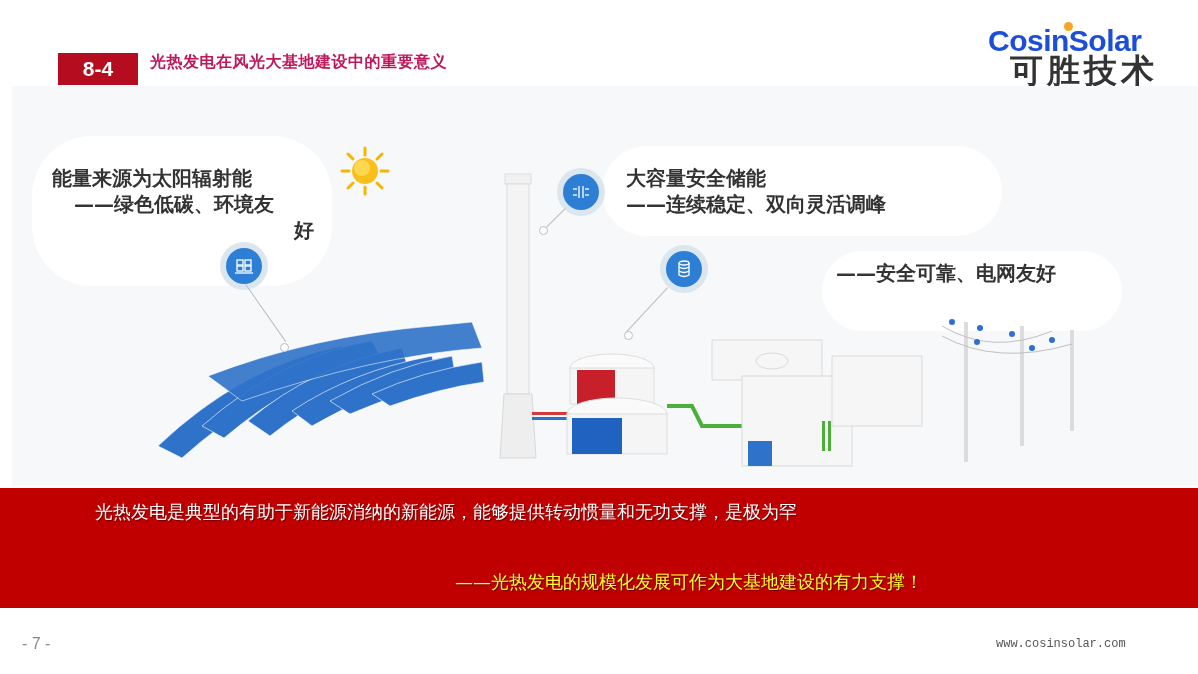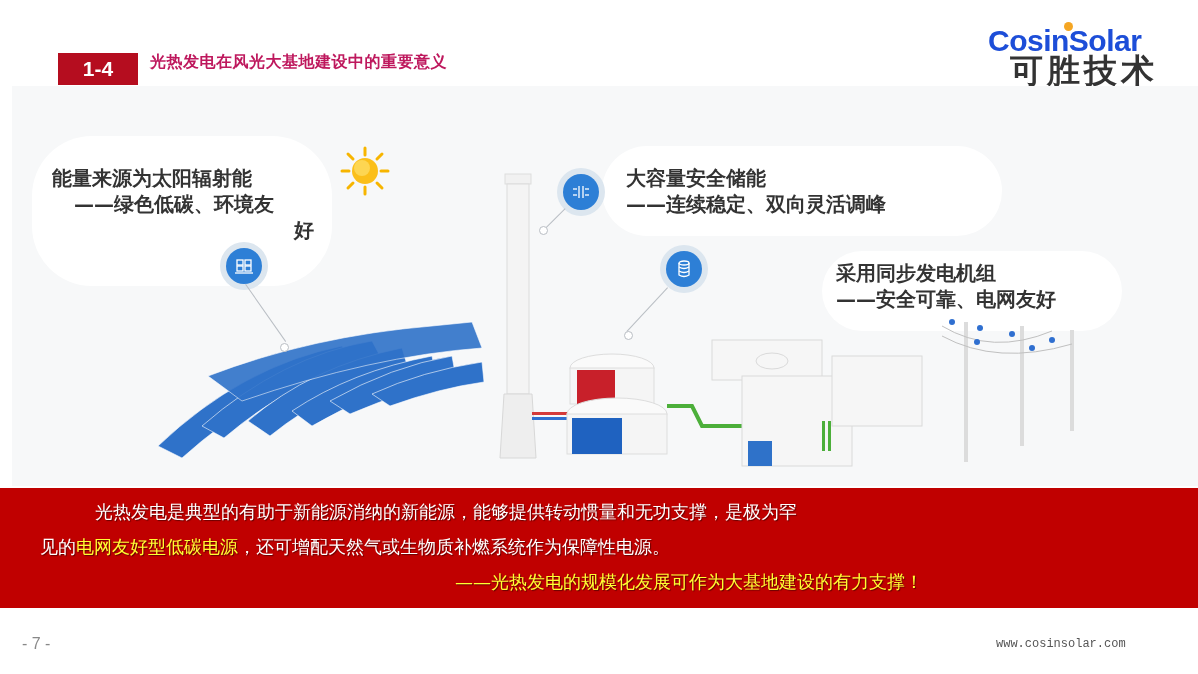--- a/index.html
+++ b/index.html
@@ -26,21 +26,21 @@
   .banner { position:absolute; left:0; top:488px; width:1198px; height:120px; background:#c00000; }
   .banner-line { position:absolute; font-size:18px; color:#fff; text-shadow:1px 1px 1px #600; white-space:nowrap; }
   .yellow { color:#ffff33; }
 
   .page-num { position:absolute; left:22px; top:635px; font-family:"Liberation Sans", sans-serif; font-size:16px; color:#888; }
   .site-url { position:absolute; left:996px; top:637px; font-family:"Liberation Mono", monospace; font-size:12px; color:#555; }
 </style>
 </head>
 <body>
 
-<div class="header-badge">1-4</div>
+<div class="header-badge">8-4</div>
 <div class="header-title">光热发电在风光大基地建设中的重要意义</div>
 
 <div class="logo">
   <div class="logo-en">
     <span>CosinSolar</span>
     <span class="logo-dot"></span>
   </div>
   <div class="logo-cn">可胜技术</div>
 </div>
 
@@ -158,40 +158,36 @@
           <line x1="14" y1="5" x2="18" y2="5"></line>
           <line x1="14" y1="11" x2="18" y2="11"></line>
         </g>
       </svg>
   </div>
 </div>
 <div class="leader" style="left:545px;top:228px;width:28px;transform:rotate(-45deg);"></div>
 <div class="anchor" style="left:539px;top:226px;"></div>
 
 <div class="label" style="left:836px;top:260px;">
-  <span>采用同步发电机组</span>
   <span class="sub">——安全可靠、电网友好</span>
 </div>
 <div class="bubble" style="left:660px;top:245px;">
   <div class="inner">
     <svg width="14" height="18" viewBox="0 0 14 18">
         <g fill="none" stroke="#fff" stroke-width="1.3">
           <ellipse cx="7" cy="3" rx="5" ry="2"></ellipse>
           <path d="M2,3 V15 Q7,18 12,15 V3"></path>
           <path d="M2,7 Q7,10 12,7"></path>
           <path d="M2,11 Q7,14 12,11"></path>
         </g>
       </svg>
   </div>
 </div>
 <div class="leader" style="left:668px;top:288px;width:60px;transform:rotate(133deg);"></div>
 <div class="anchor" style="left:624px;top:331px;"></div>
 
 <div class="banner">
   <div class="banner-line" style="left:95px;top:12px;">光热发电是典型的有助于新能源消纳的新能源，能够提供转动惯量和无功支撑，是极为罕</div>
-  <div class="banner-line" style="left:40px;top:47px;">
-    <span>见的</span><span class="yellow">电网友好型低碳电源</span><span>，还可增配天然气或生物质补燃系统作为保障性电源。</span>
-  </div>
   <div class="banner-line yellow" style="left:455px;top:82px;">——光热发电的规模化发展可作为大基地建设的有力支撑！</div>
 </div>
 
 <div class="page-num">- 7 -</div>
 <div class="site-url">www.cosinsolar.com</div>
 
 </body></html>

